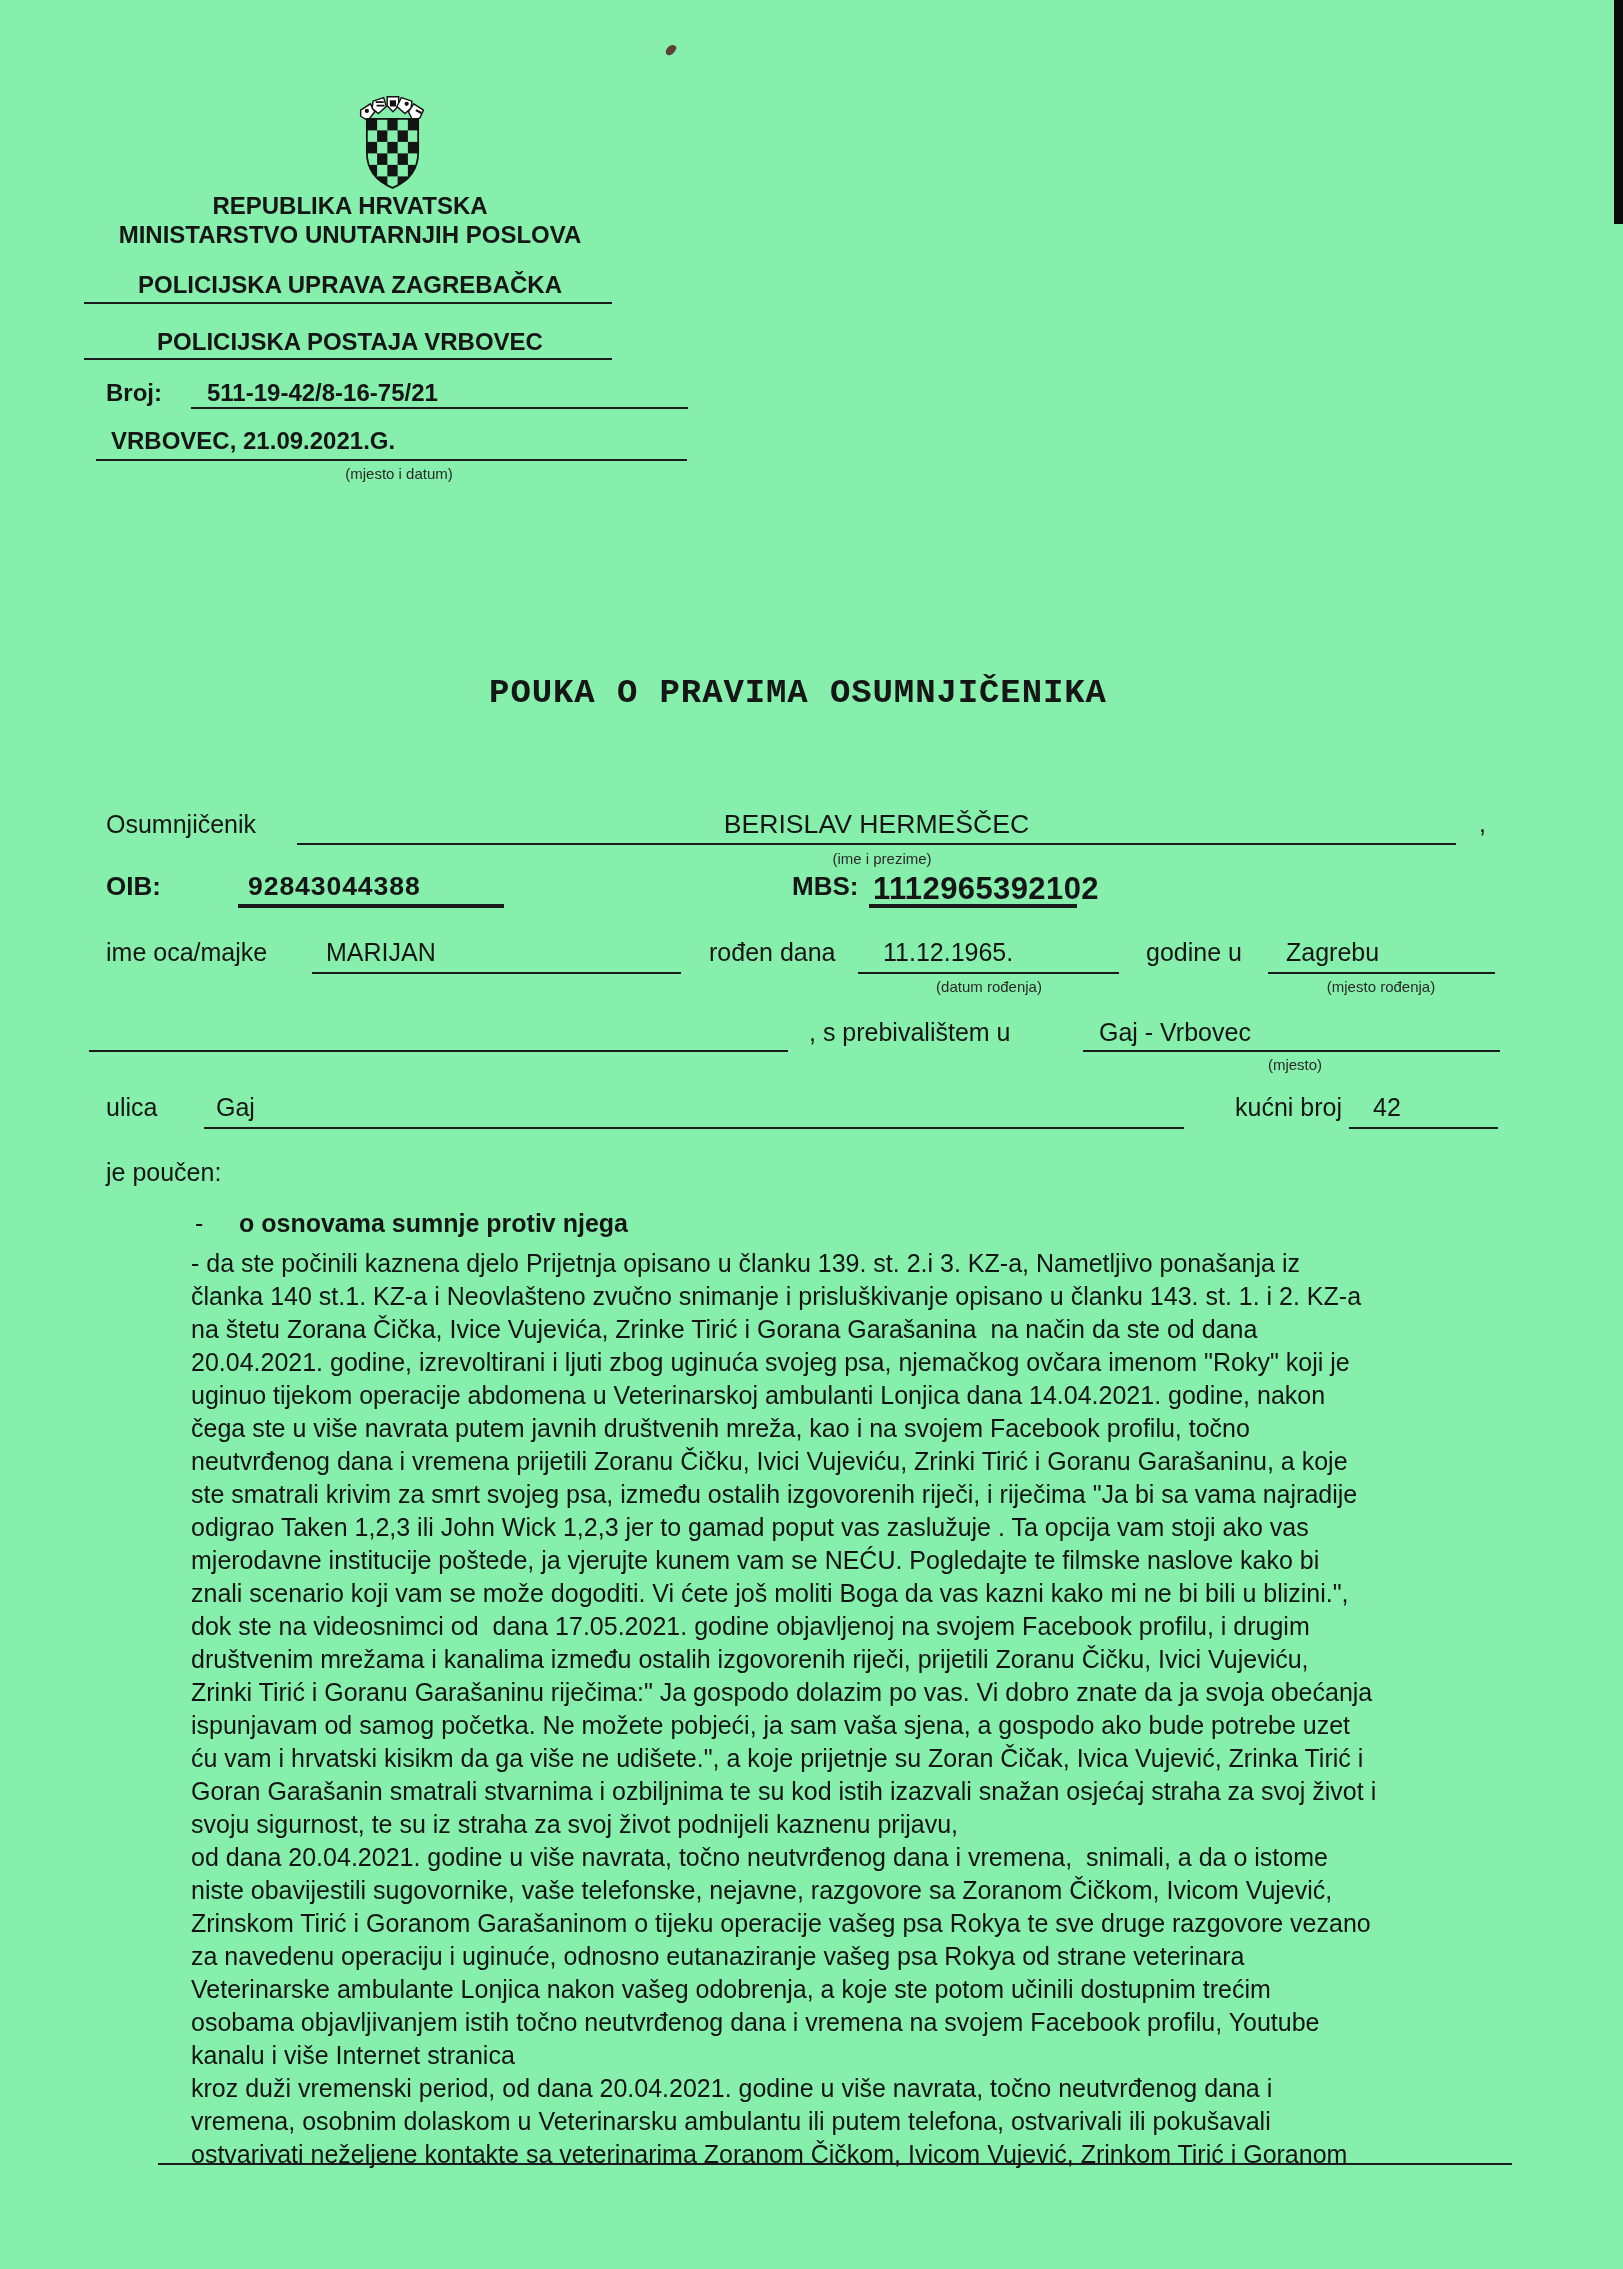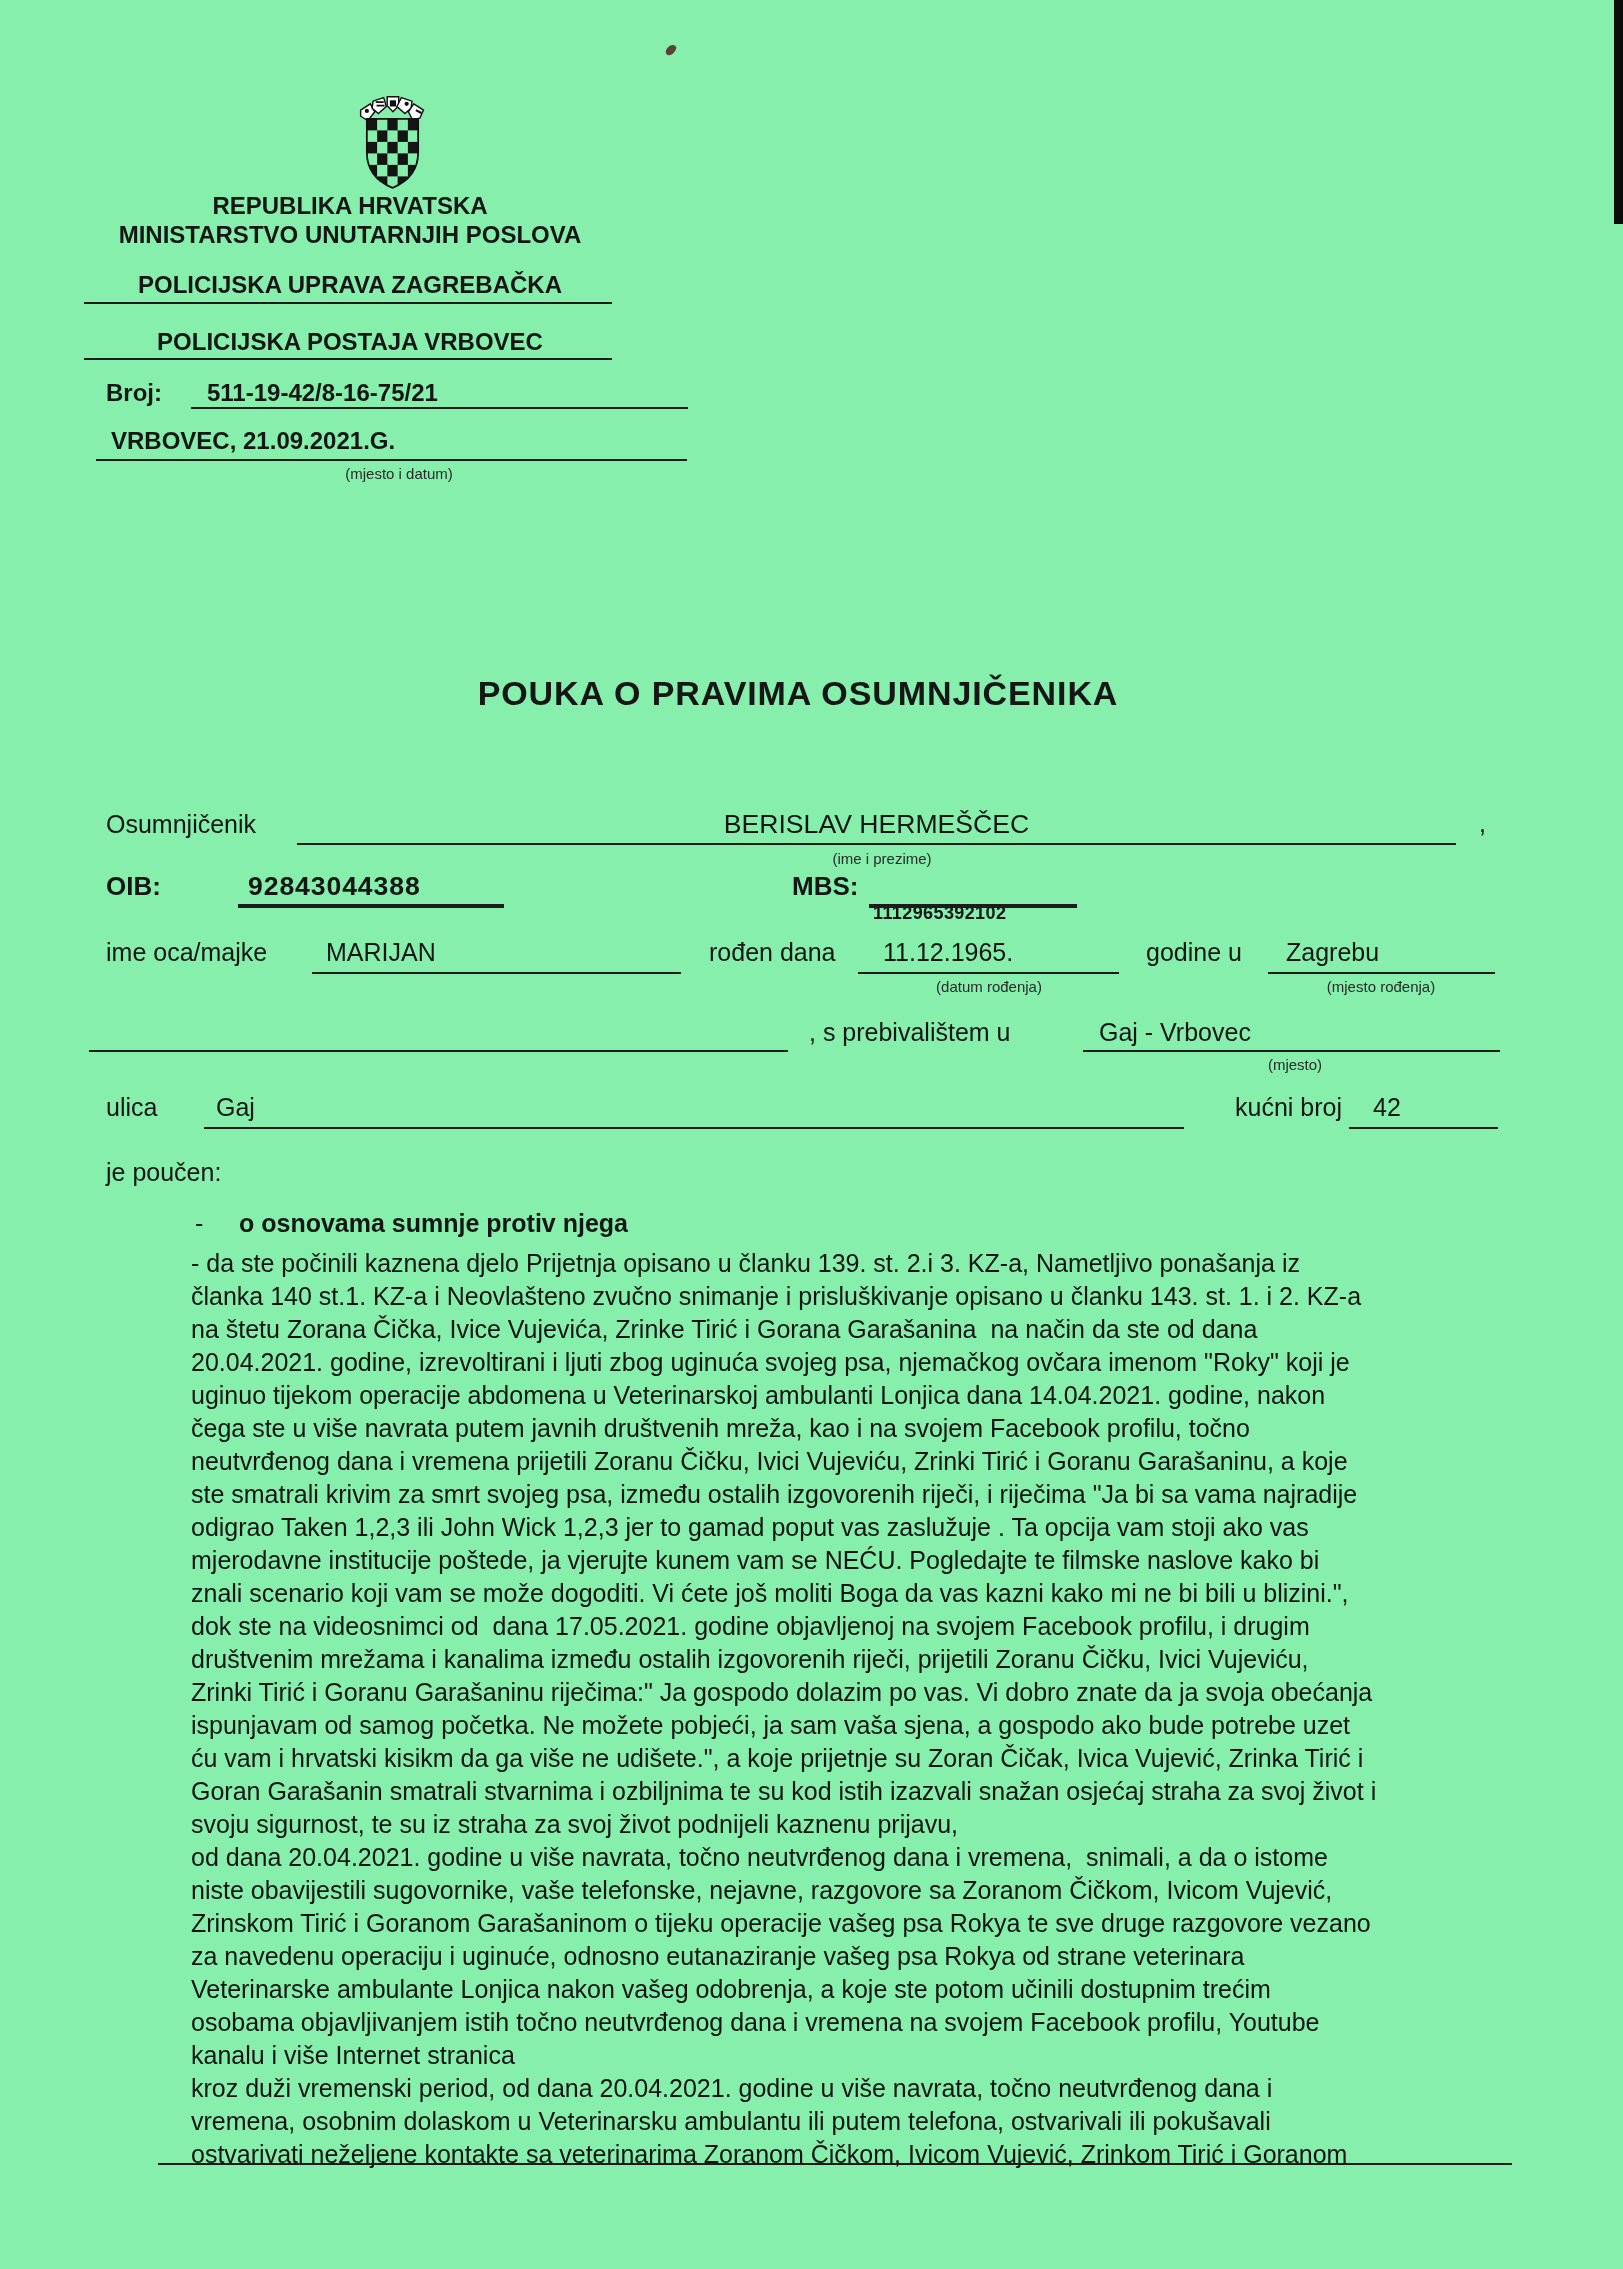--- a/index.html
+++ b/index.html
@@ -9,21 +9,21 @@
     background:#86efac;
     font-family:"Liberation Sans", sans-serif;
     color:#161616;
     overflow:hidden;
   }
   .abs{position:absolute;}
   .t{font-size:25px;line-height:1.15;white-space:nowrap;}
   .b{font-weight:bold;}
   .hdr{font-size:24px;font-weight:bold;white-space:nowrap;}
   .cap{font-size:15px;color:#2a2a2a;white-space:nowrap;}
-  .title{font-size:34px;font-weight:bold;letter-spacing:0.9px;white-space:nowrap;}
+  .title{font-size:34px;font-weight:bold;letter-spacing:0.9px;white-space:nowrap;font-family:Liberation Mono, monospace;}
   .rule{height:1.8px;background:#1c1c1c;}
   .rule.thick{height:3.5px;}
   .bodytext{
     font-size:25px;
     line-height:33px;
     white-space:pre-wrap;
     color:#141414;
   }
   .ctr{text-align:center;}
   .scan-bar{background:#0a0a0a;}
@@ -103,21 +103,21 @@
   <div class="abs t" style="left:106px;top:810px;">Osumnjičenik</div>
   <div class="abs t ctr" style="left:297px;top:809px;width:1159px;font-size:26.6px;">BERISLAV HERMEŠČEC</div>
   <div class="abs rule" style="left:297px;top:843px;width:1159px;"></div>
   <div class="abs cap ctr" style="left:749px;top:850px;width:266px;">(ime i prezime)</div>
   <div class="abs t" style="left:1479px;top:809px;">,</div>
 
   <div class="abs t b" style="left:106px;top:872px;font-size:26px;">OIB:</div>
   <div class="abs t b" style="left:248px;top:871px;font-size:26.6px;letter-spacing:0.9px;">92843044388</div>
   <div class="abs rule thick" style="left:238px;top:904px;width:266px;"></div>
   <div class="abs t b" style="left:792px;top:872px;font-size:26px;">MBS:</div>
-  <div class="abs t b" style="left:873px;top:871px;font-size:18px;letter-spacing:0.4px;margin-top:32px;">1112965392102</div>
+  <div class="abs t b" style="left:873px;top:871px;font-size:31px;letter-spacing:0.4px;">1112965392102</div>
   <div class="abs rule thick" style="left:869px;top:904px;width:208px;"></div>
 
   <div class="abs t" style="left:106px;top:938px;">ime oca/majke</div>
   <div class="abs t" style="left:326px;top:938px;">MARIJAN</div>
   <div class="abs rule" style="left:312px;top:972px;width:369px;"></div>
   <div class="abs t" style="left:709px;top:938px;">rođen dana</div>
   <div class="abs t" style="left:883px;top:938px;">11.12.1965.</div>
   <div class="abs rule" style="left:858px;top:972px;width:261px;"></div>
   <div class="abs cap ctr" style="left:856px;top:978px;width:266px;">(datum rođenja)</div>
   <div class="abs t" style="left:1146px;top:938px;">godine u</div>

